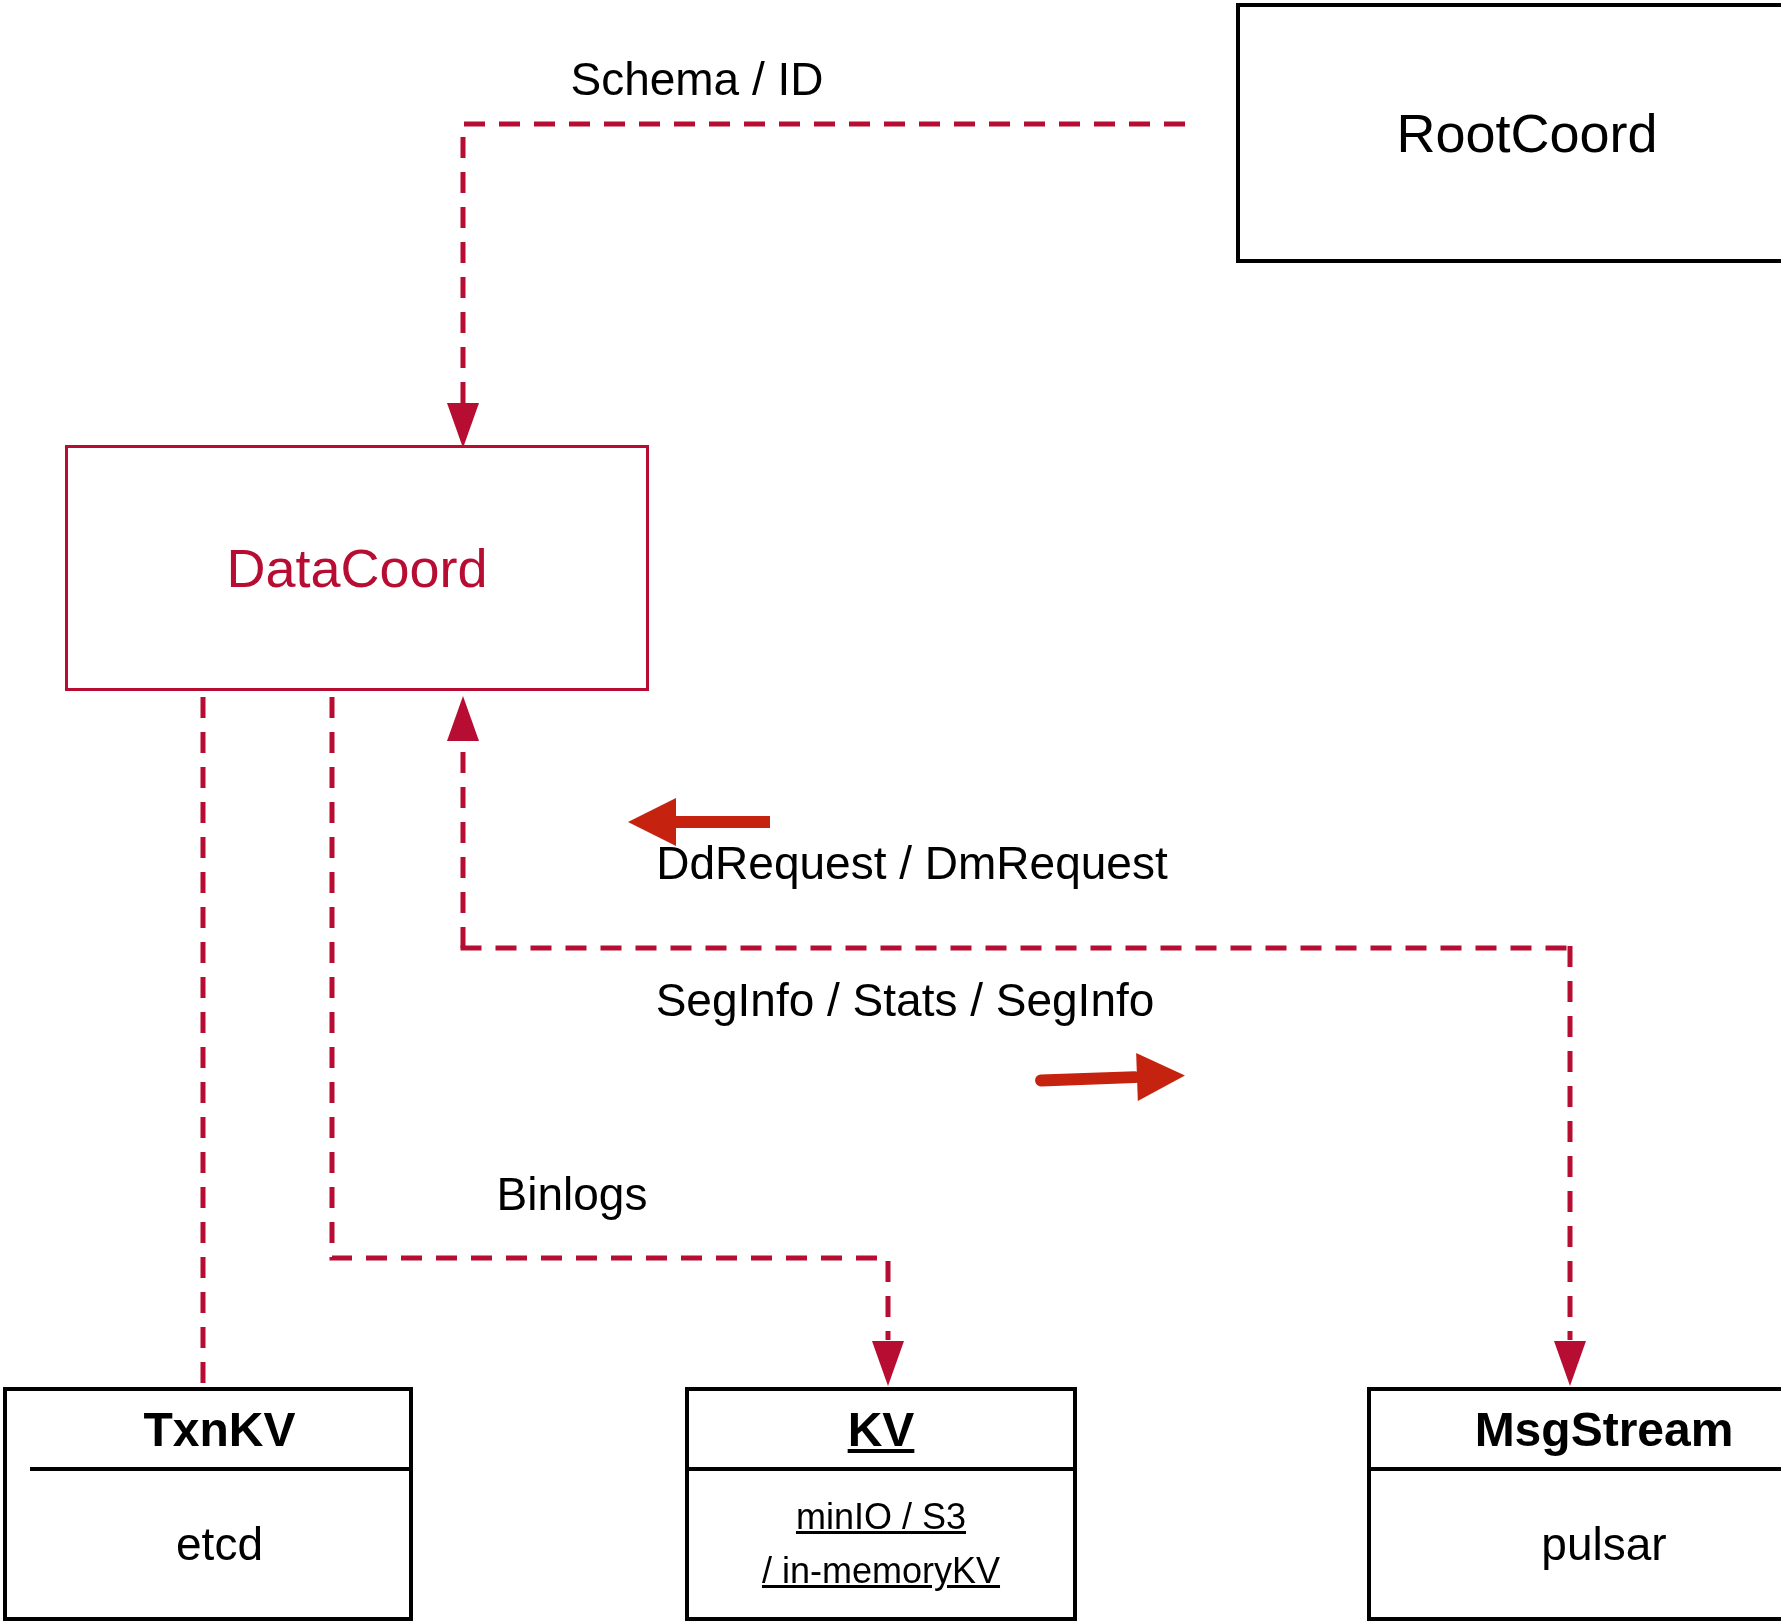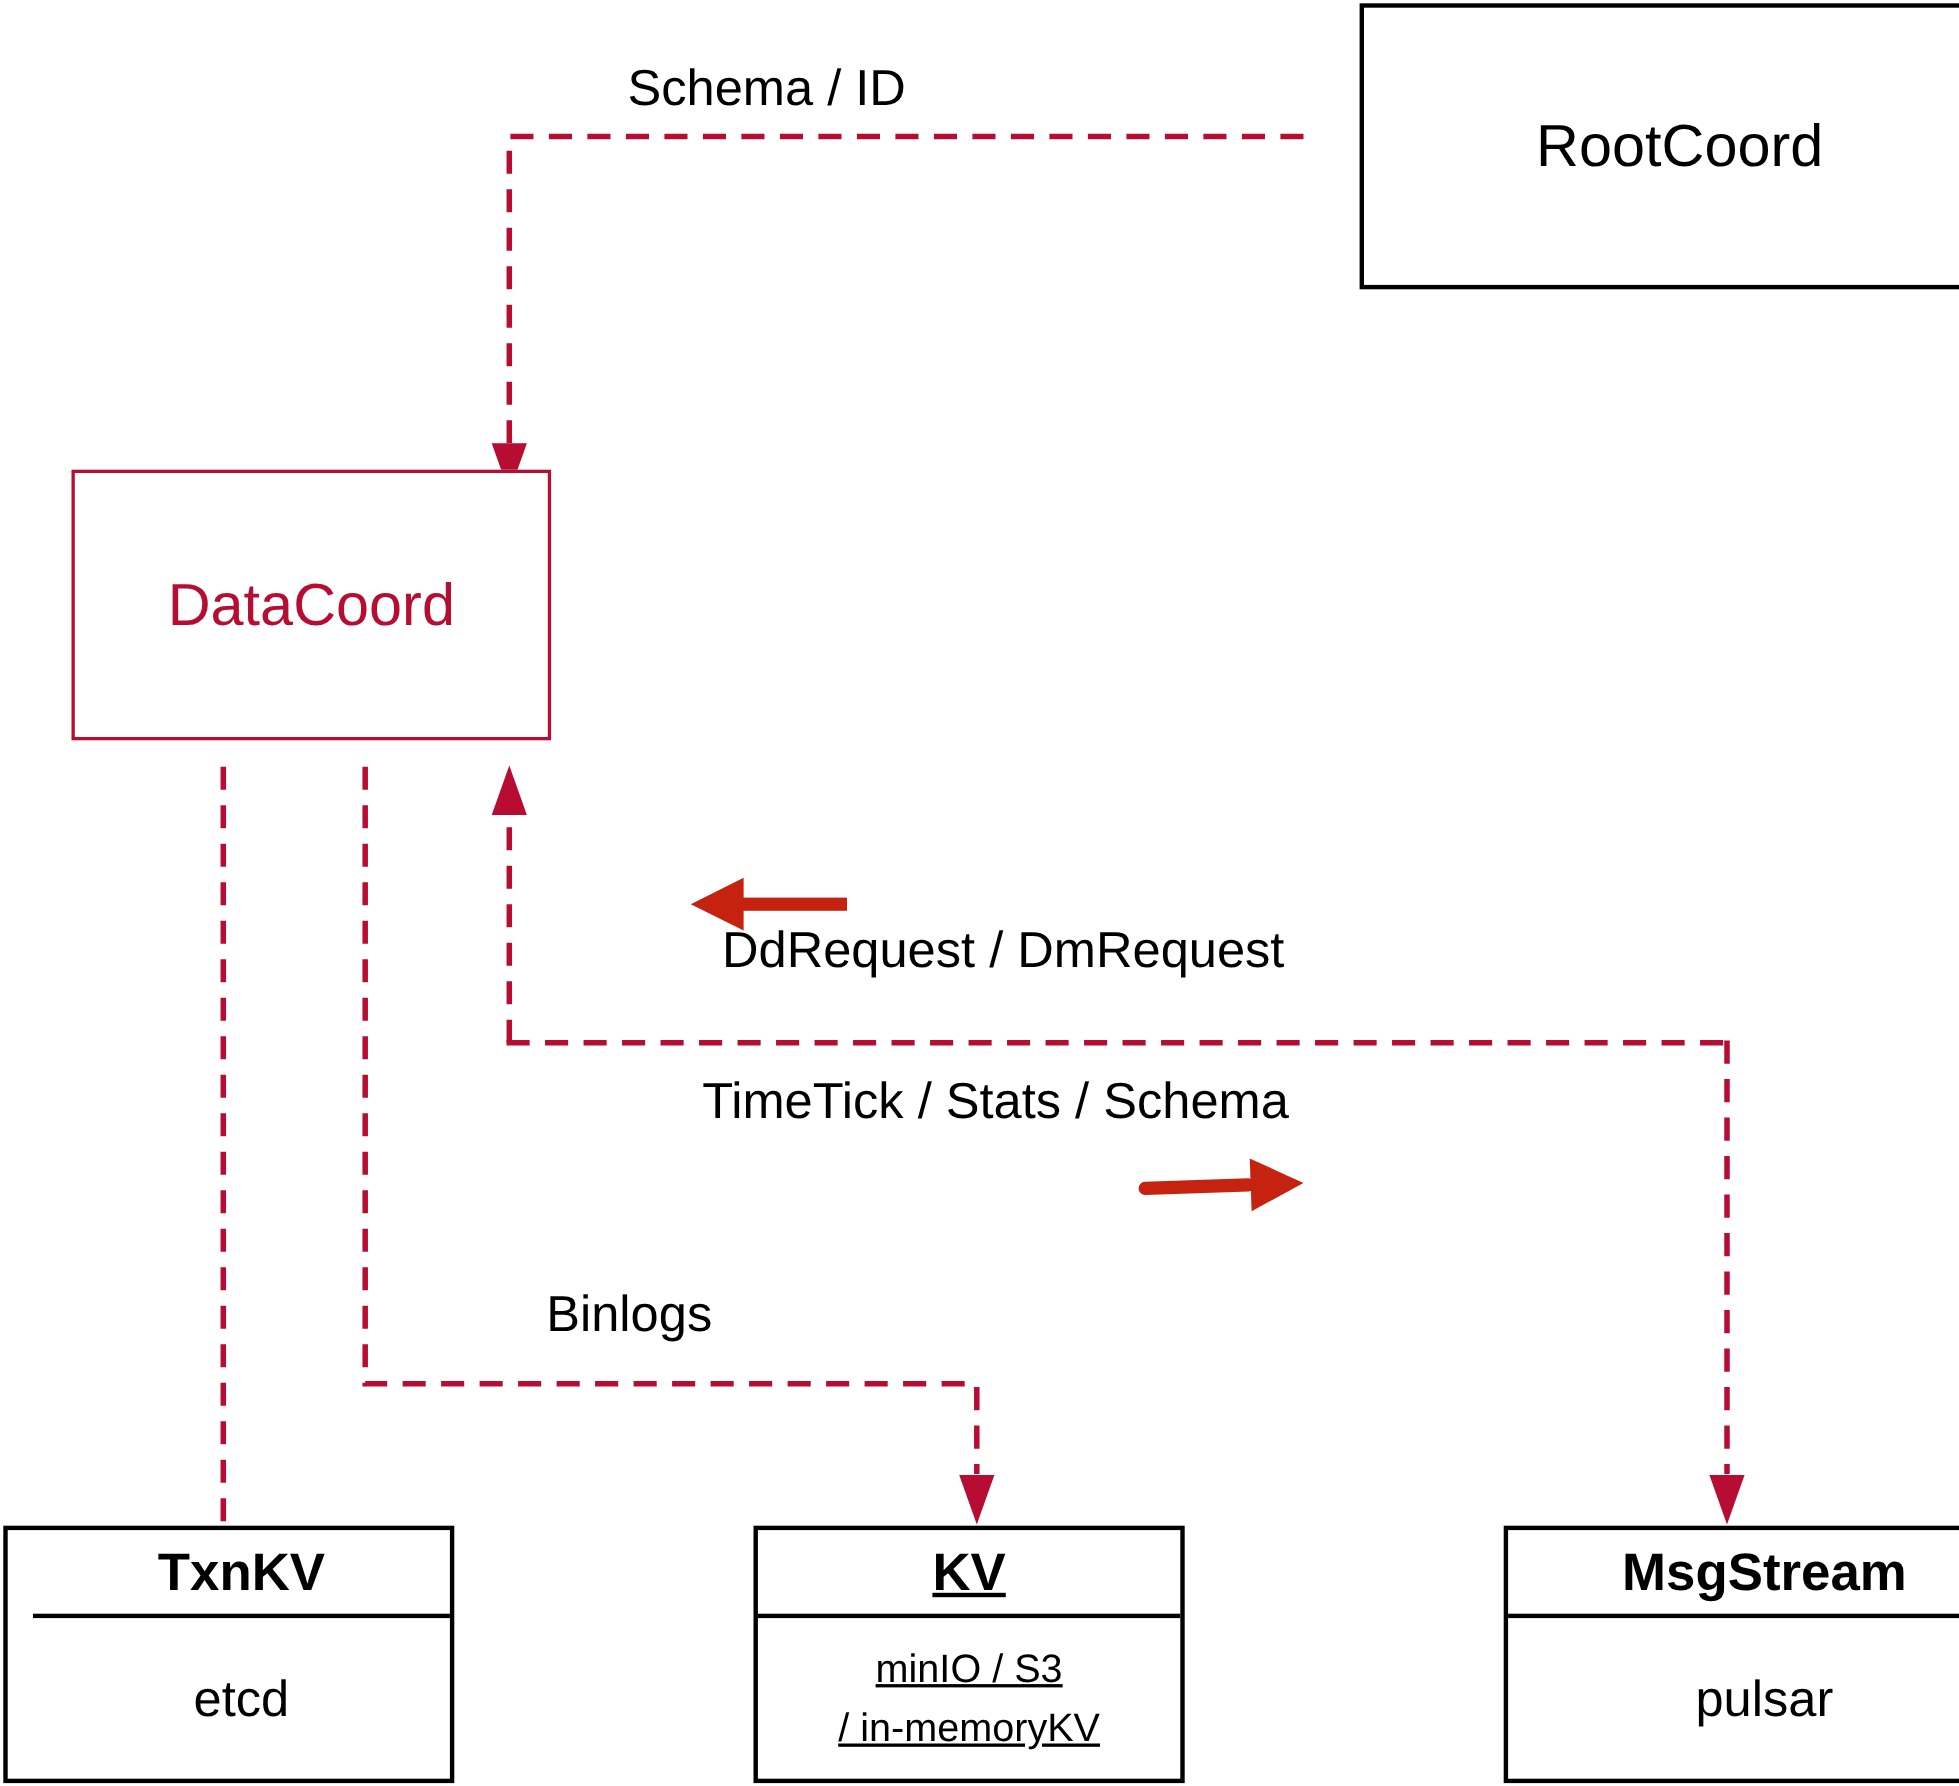--- a/index.html
+++ b/index.html
@@ -3,21 +3,21 @@
 <meta charset="utf-8">
 <style>
   html,body{margin:0;padding:0;background:#ffffff;}
   body{font-family:"Liberation Sans","DejaVu Sans",sans-serif;}
   #canvas{position:relative;width:1781px;height:1624px;background:#ffffff;overflow:hidden;}
   #wires{position:absolute;left:0;top:0;width:1781px;height:1624px;}
   .node{position:absolute;box-sizing:border-box;background:#ffffff;display:flex;align-items:center;justify-content:center;}
   .black-node{border:4px solid #000000;color:#000000;font-size:54px;}
   .red-node{border:3px solid #b80d32;color:#b80d32;font-size:54px;}
   .rootcoord{left:1236px;top:3px;width:582px;height:260px;}
-  .datacoord{left:65px;top:427px;width:436px;height:246px;}
+  .datacoord{left:65px;top:445px;width:584px;height:246px;}
   .table-node{position:absolute;box-sizing:border-box;border:4px solid #000000;background:#ffffff;display:flex;flex-direction:column;}
   .txnkv{left:3px;top:1387px;width:410px;height:234px;padding-left:23px;}
   .kv{left:685px;top:1387px;width:392px;height:234px;text-decoration:underline;}
   .msgstream{left:1367px;top:1387px;width:474px;height:234px;}
   .table-head{height:76px;border-bottom:4px solid #000000;display:flex;align-items:center;justify-content:center;font-weight:bold;font-size:48px;color:#000000;}
   .table-body{flex:1;display:flex;flex-direction:column;align-items:center;justify-content:center;font-size:46px;color:#000000;line-height:1.5;}
   .edge-label{position:absolute;transform:translateX(-50%);white-space:nowrap;font-size:46px;color:#000000;}
   .lbl-schema{left:697px;top:52px;}
   .lbl-ddrequest{left:912px;top:836px;}
   .lbl-timetick{left:905px;top:973px;}
@@ -83,16 +83,16 @@
 
   <div class="table-node msgstream">
     <div class="table-head">MsgStream</div>
     <div class="table-body">
       <span>pulsar</span>
     </div>
   </div>
 
   <div class="edge-label lbl-schema">Schema / ID</div>
   <div class="edge-label lbl-ddrequest">DdRequest / DmRequest</div>
-  <div class="edge-label lbl-timetick">TimeTick / Stats / Schema</div>
+  <div class="edge-label lbl-timetick">SegInfo / Stats / SegInfo</div>
   <div class="edge-label lbl-binlogs">Binlogs</div>
 
 </div>
 
 </body></html>

